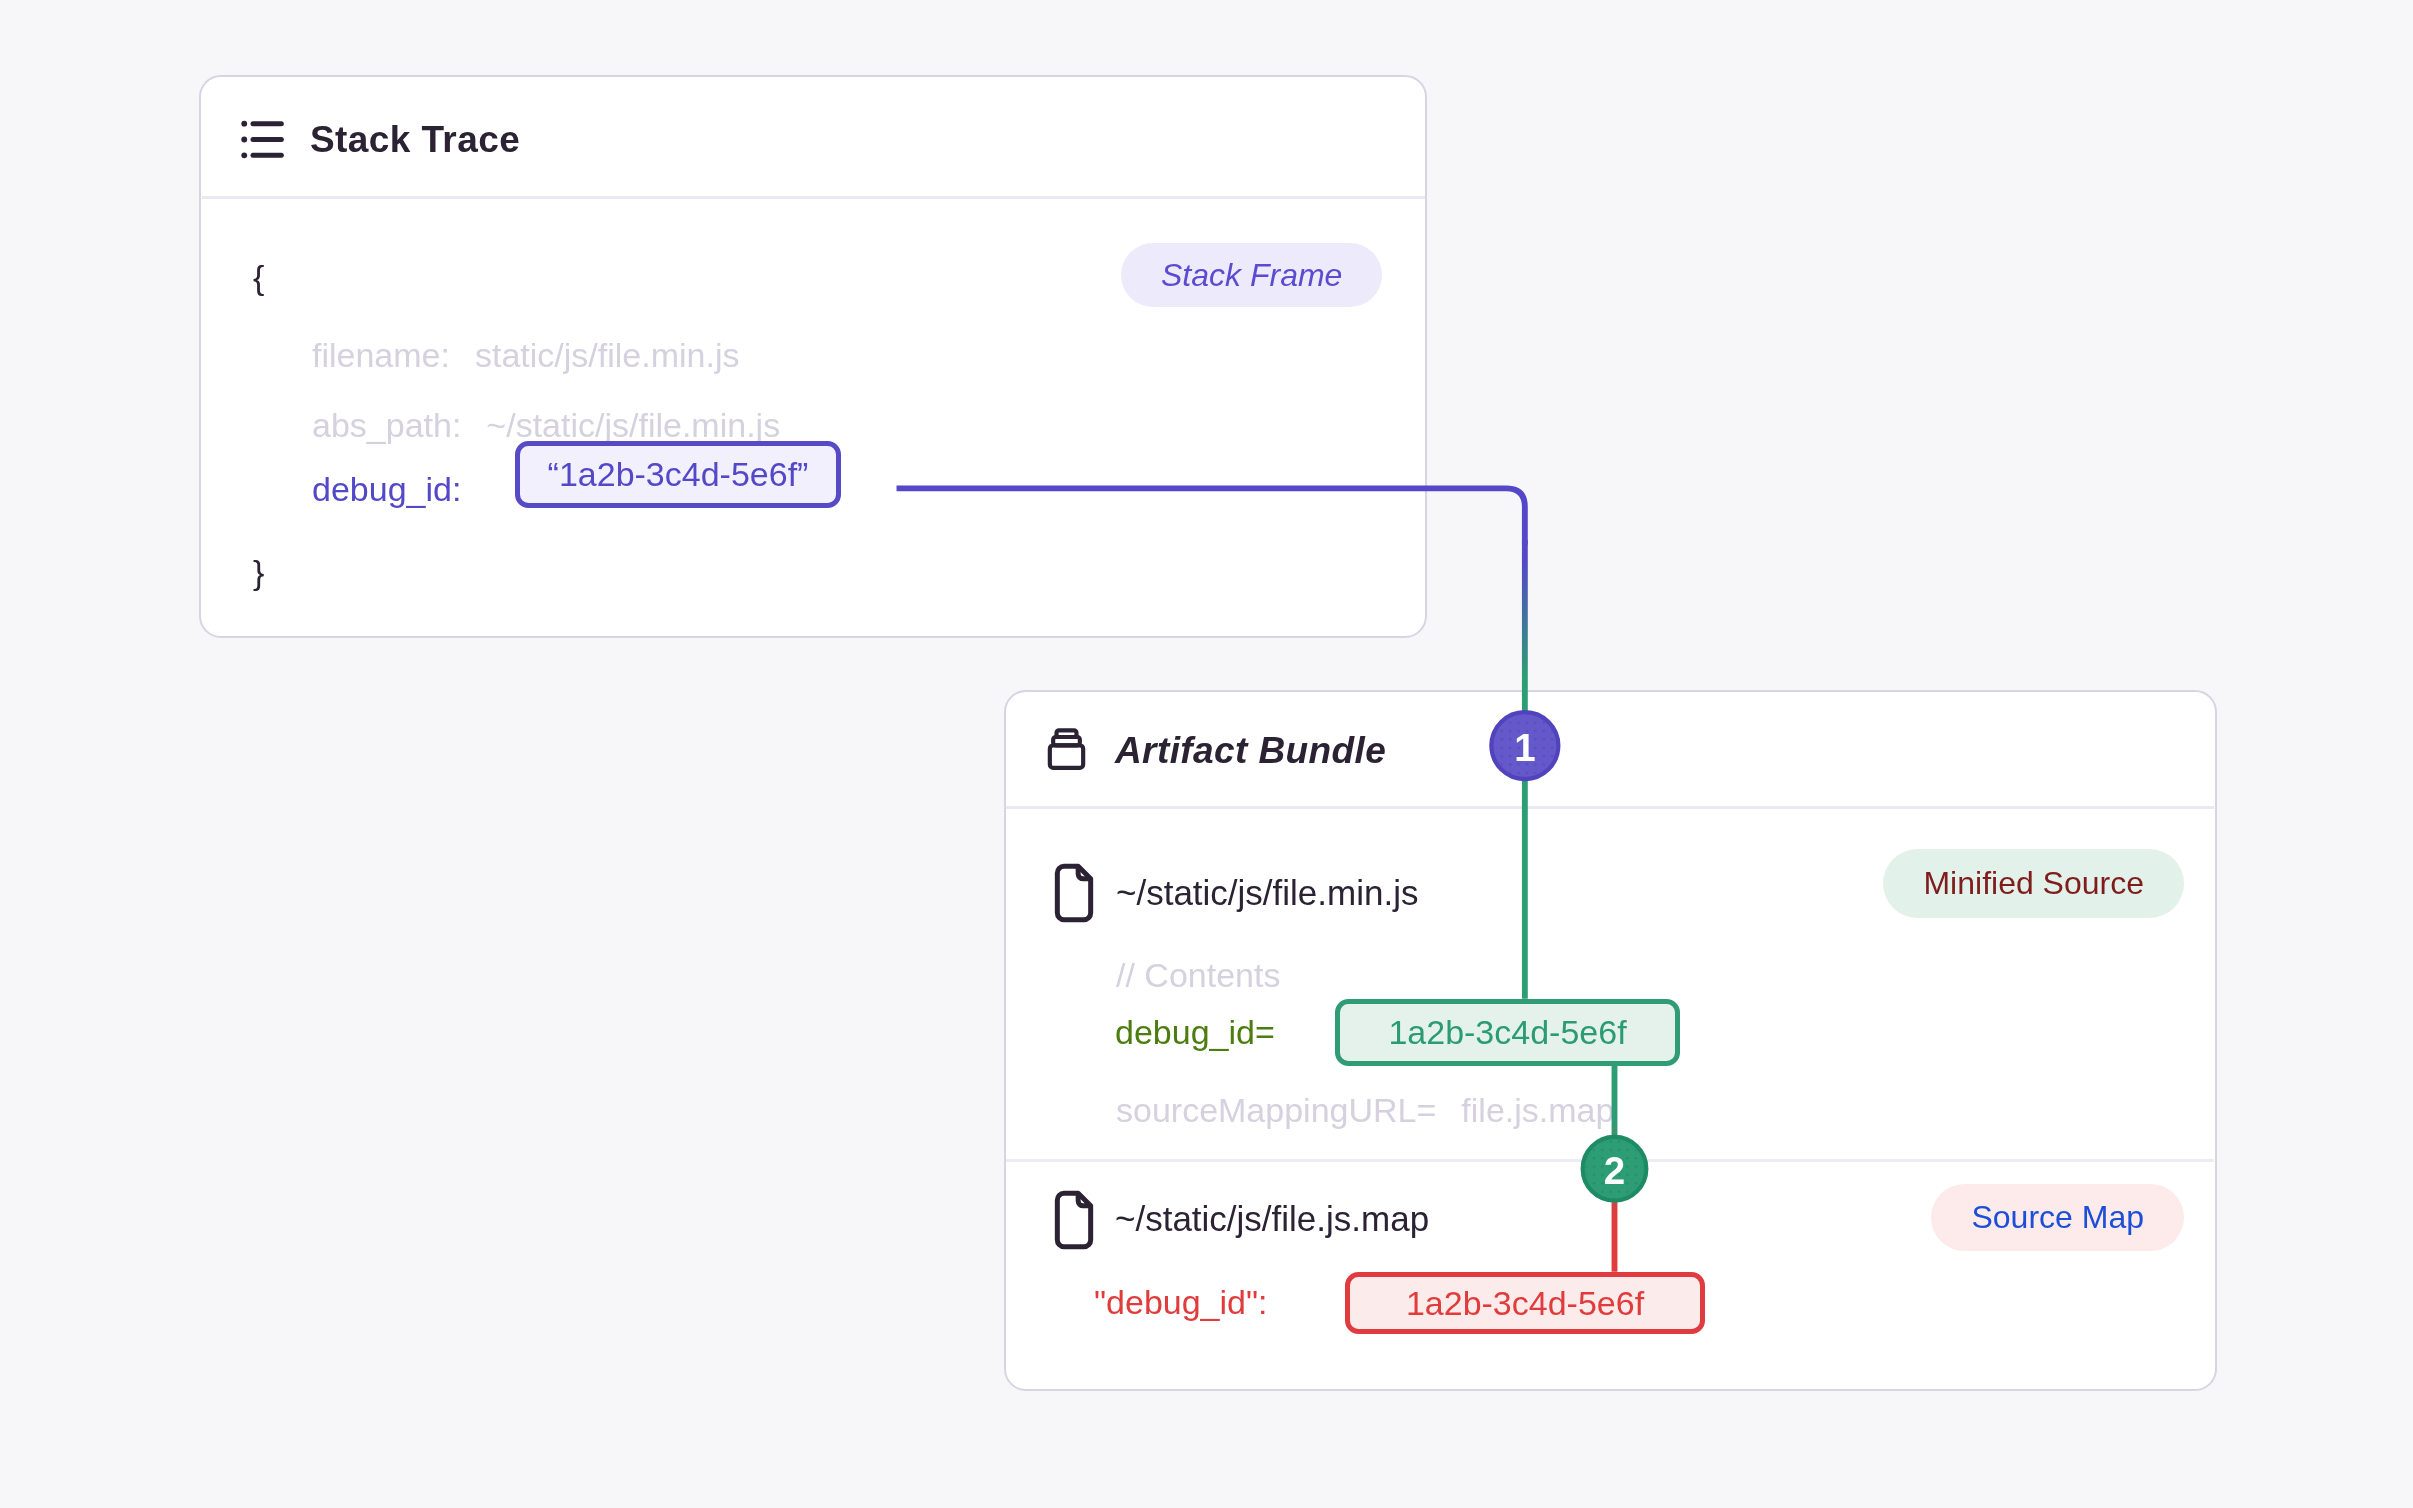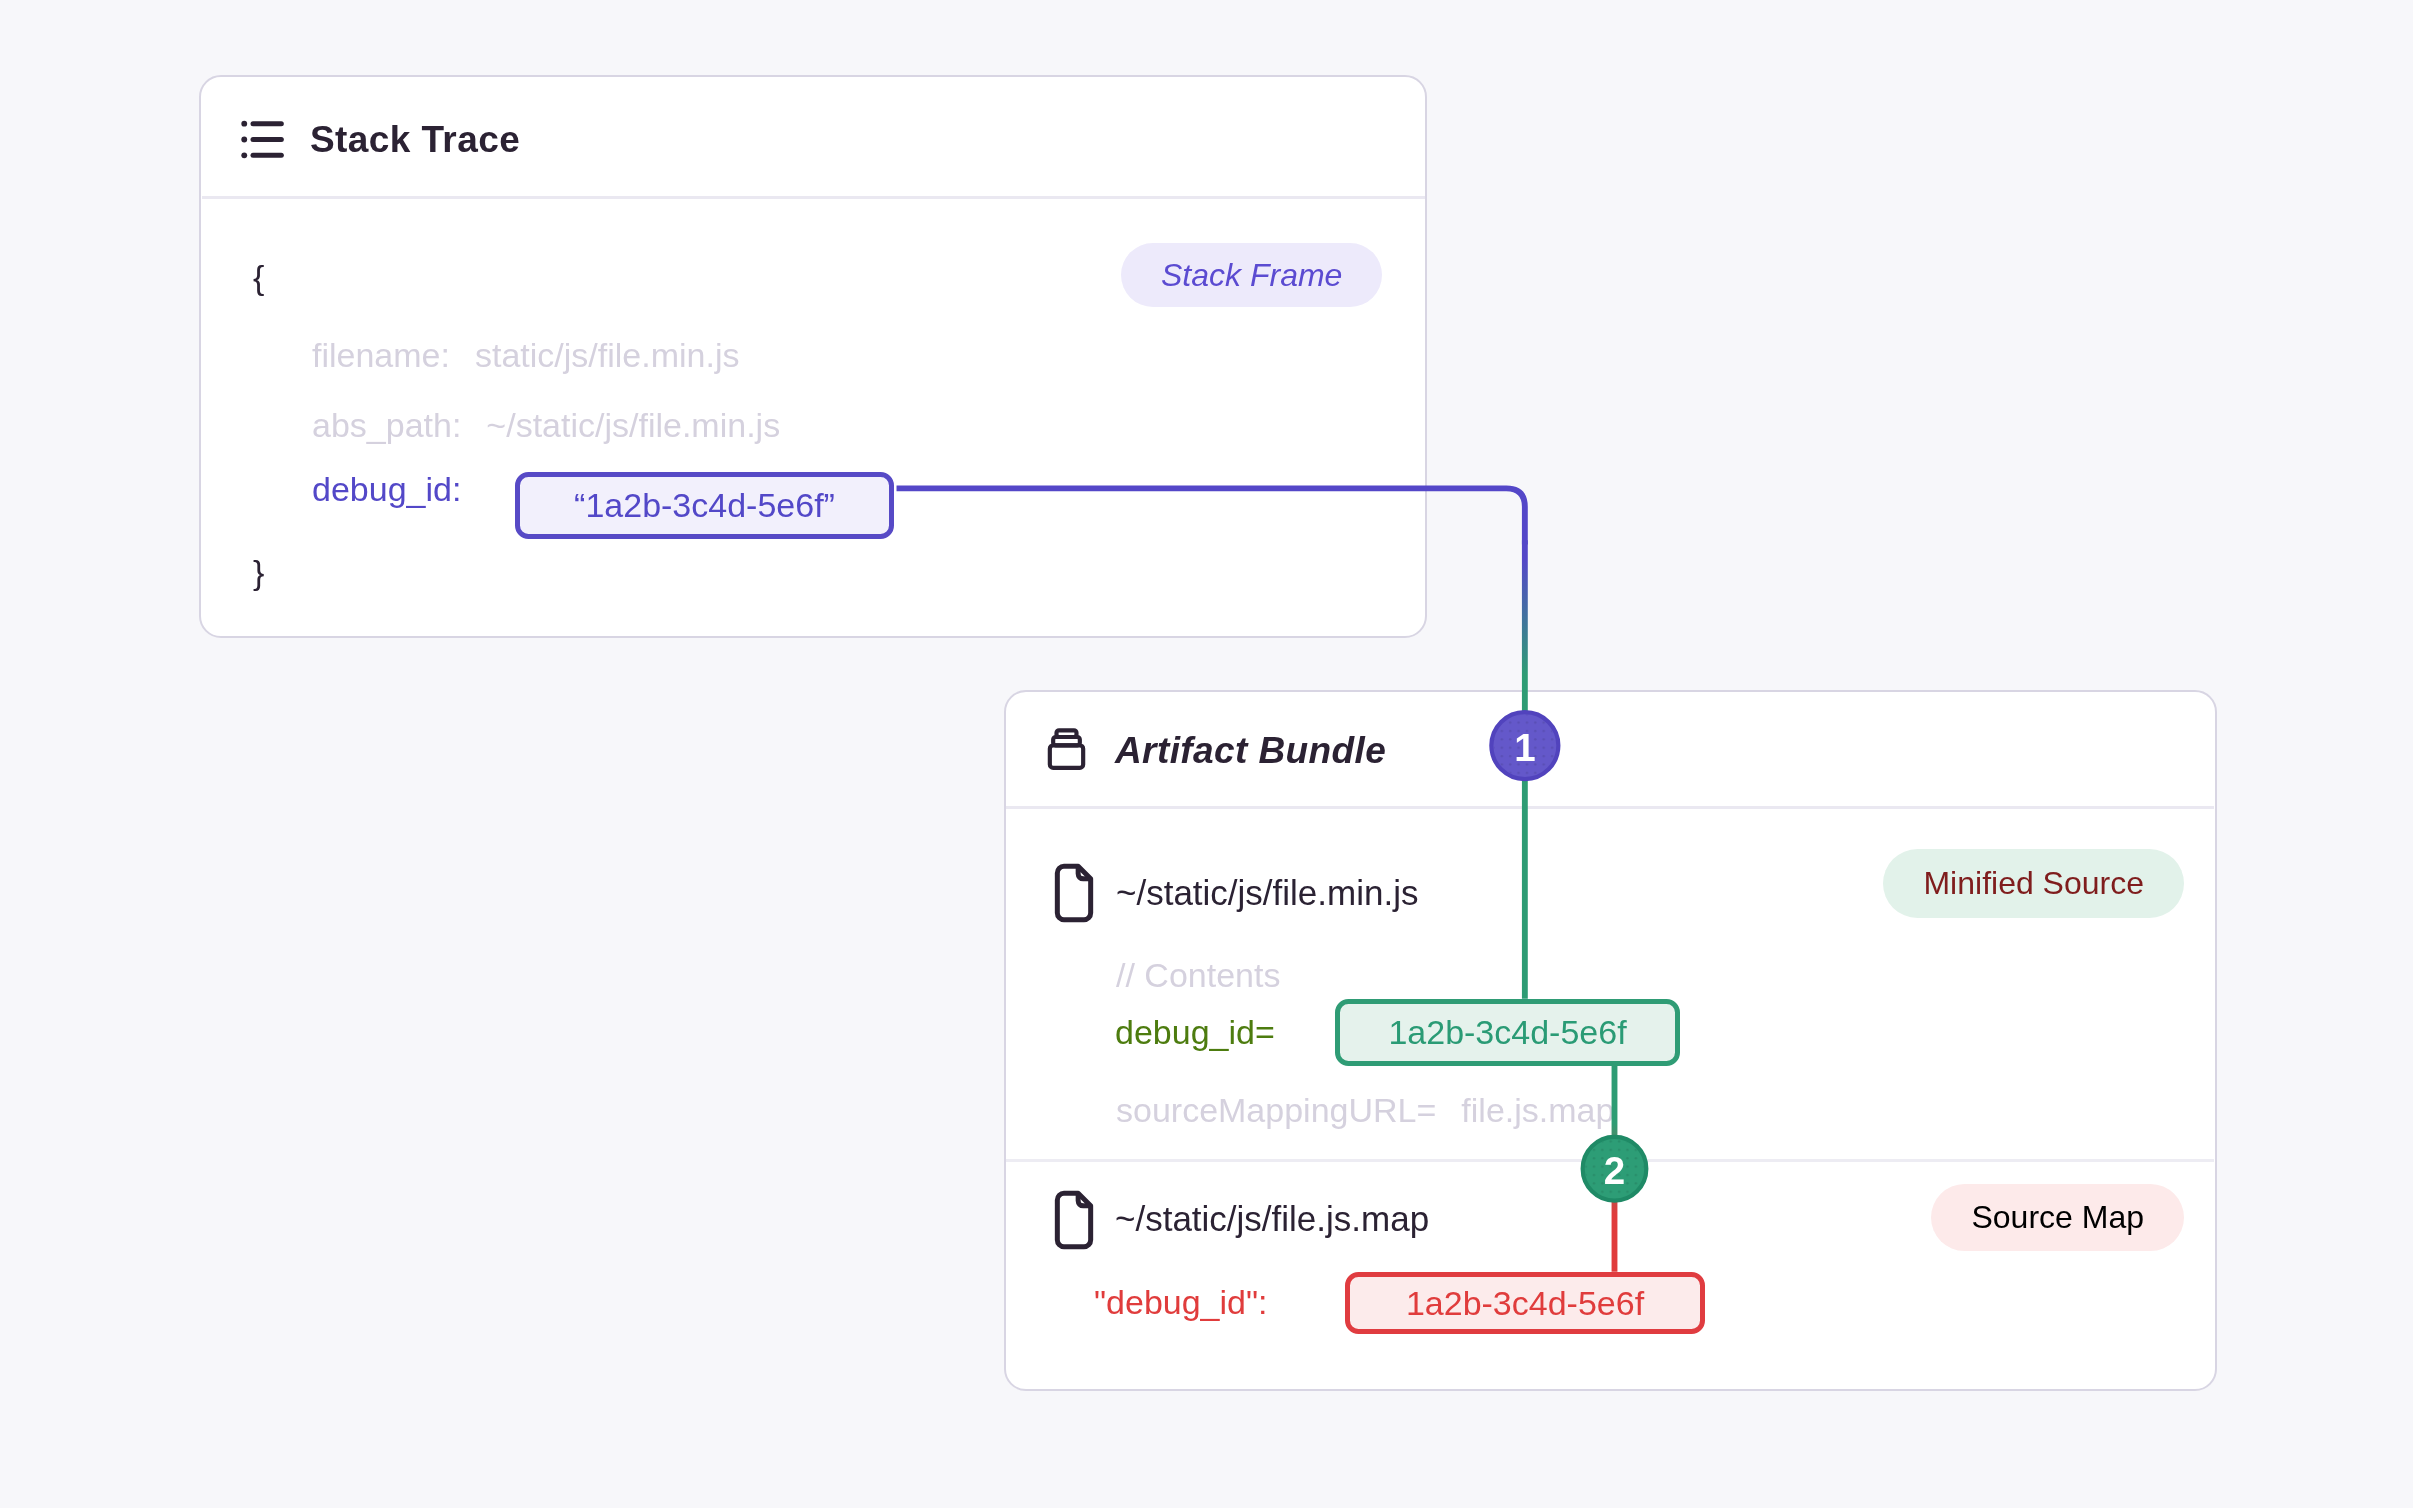--- a/index.html
+++ b/index.html
@@ -36,21 +36,21 @@
   }
   .chip-purple{border:5px solid #574ac6;background:#f2f0fc;color:#5348c8;}
   .chip-green {border:5px solid #2f9c75;background:#e5f2ec;color:#2a9b75;}
   .chip-red   {border:5px solid #e03c40;background:#fcebeb;color:#e03c3c;}
   .badge{
     position:absolute;display:flex;align-items:center;justify-content:center;
     font-size:32px;border-radius:35px;padding:0 40px;z-index:2;white-space:nowrap;
   }
   .badge-lavender{background:#edeafb;color:#5b4bd1;}
   .badge-green{background:#e2f2ea;color:#7f1d1d;}
-  .badge-red{background:#fdeaea;color:#000000;}
+  .badge-red{background:#fdeaea;color:#1d4ed8;}
   .filepath{
     position:absolute;font-size:35px;color:#2b2233;transform:translateY(-50%);
     white-space:nowrap;z-index:2;
   }
   .icon{position:absolute;z-index:2;}
   #overlay{position:absolute;left:0;top:0;z-index:3;pointer-events:none;}
 </style>
 </head>
 <body>
 
@@ -79,21 +79,21 @@
 
 <div class="code muted" style="left:312px;top:355px;text-align:right;">
   <span>filename:</span><span class="kv-gap">static/js/file.min.js</span>
 </div>
 
 <div class="code muted" style="left:312px;top:425px;">
   <span>abs_path:</span><span class="kv-gap">~/static/js/file.min.js</span>
 </div>
 
 <div class="code purple" style="left:312px;top:489px;">debug_id:</div>
-<div class="chip chip-purple" style="left:515px;top:472px;width:379px;height:67px;">
+<div class="chip chip-purple" style="left:515px;top:441px;width:326px;height:67px;">
   <span>“1a2b-3c4d-5e6f”</span>
 </div>
 
 <div class="code dark" style="left:253px;top:572px;">}</div>
 
 <div class="card" id="artifact-card" style="left:1004px;top:690px;width:1213px;height:701px;"></div>
 <div class="divider" style="left:1006px;top:806px;width:1208px;"></div>
 <div class="divider" style="left:1006px;top:1159px;width:1208px;background:#edecf3;"></div>
 
 <svg class="icon" style="left:1044px;top:727px;" width="45" height="45" viewBox="0 0 54 54">

